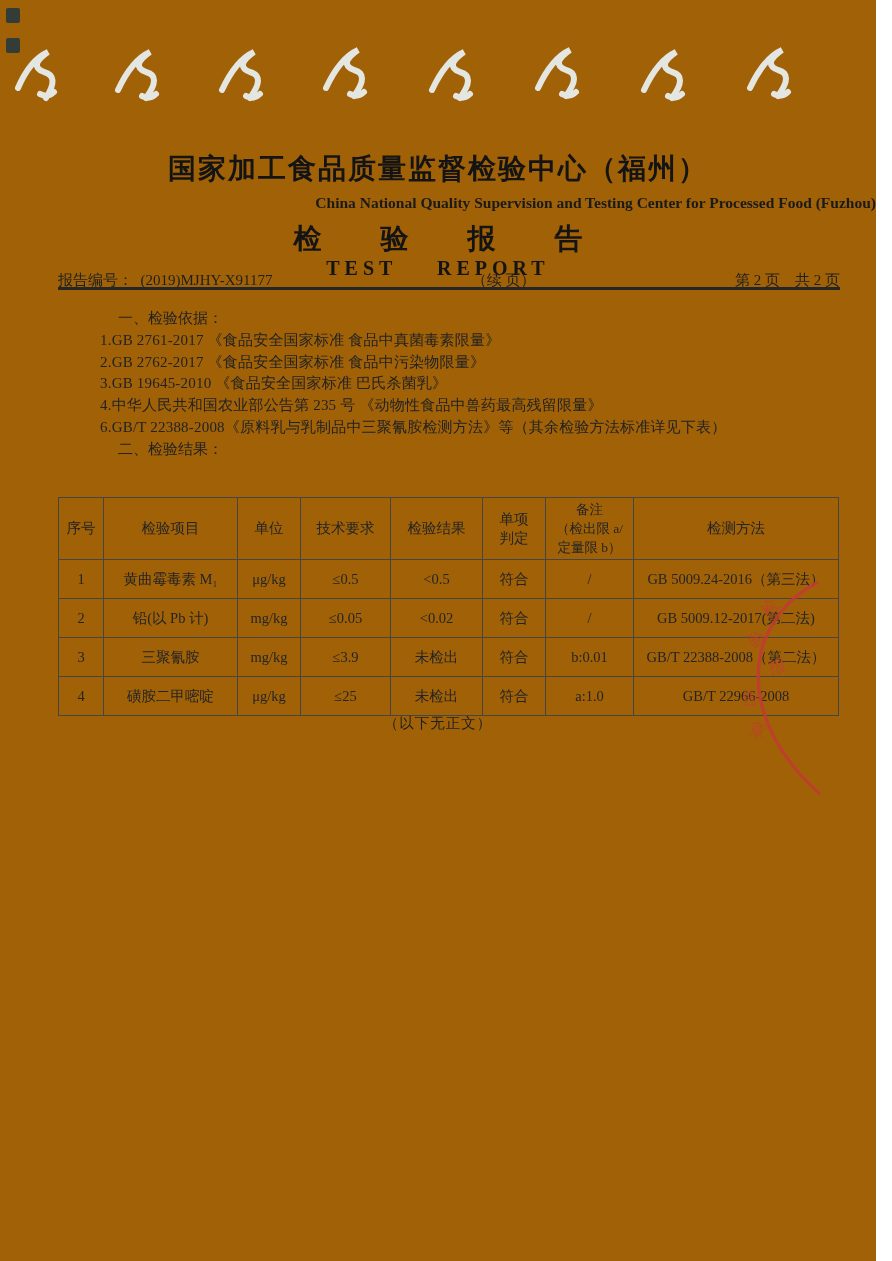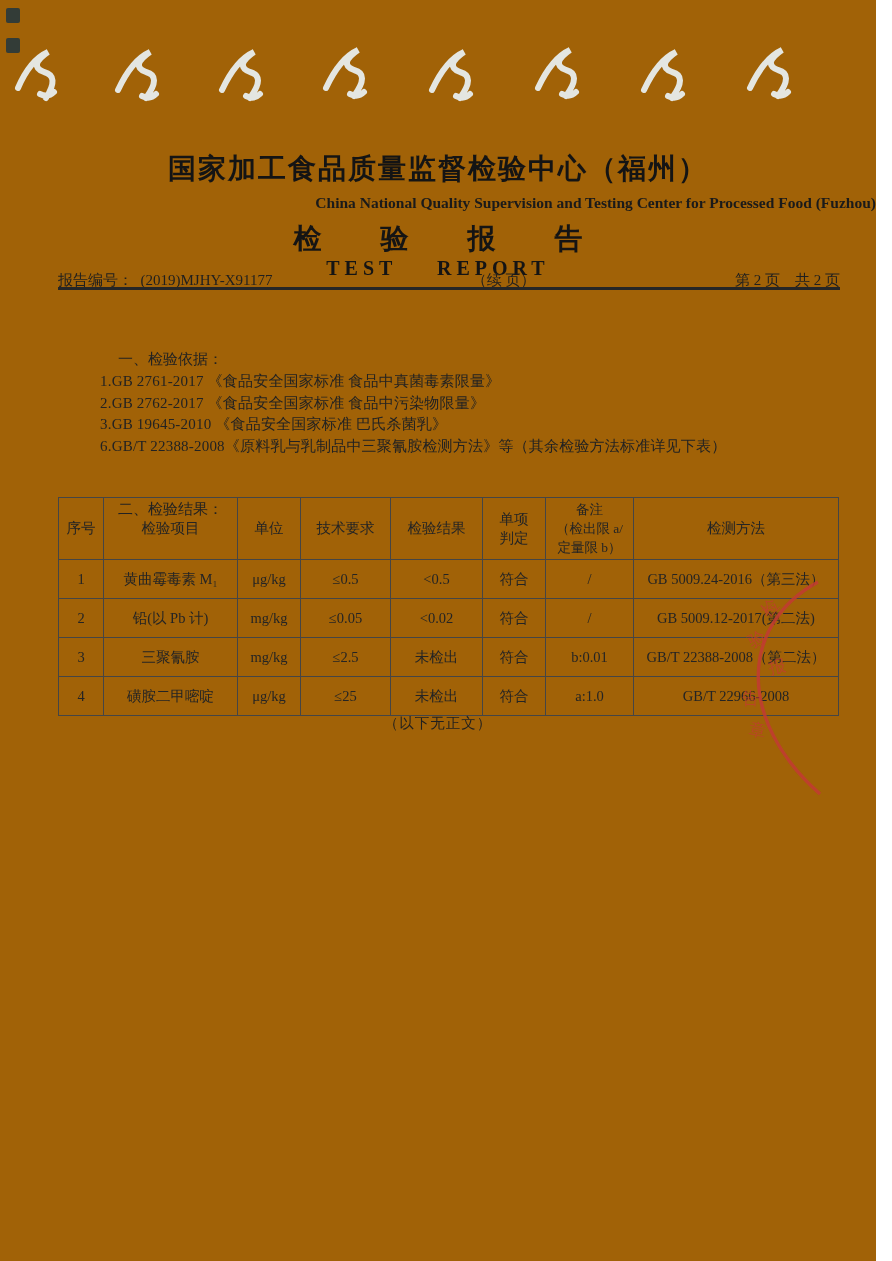--- a/index.html
+++ b/index.html
@@ -11,21 +11,21 @@
   
   .center-name-cn{left:0;right:0;top:150px;text-align:center;font-size:28px;font-weight:bold;letter-spacing:2px;color:#141414;}
   .center-name-en{left:0;right:0;top:194px;text-align:right;font-size:15.5px;font-weight:bold;color:#1a1a1a;}
   .report-title-cn{left:0;right:0;top:220px;text-align:center;font-size:28px;font-weight:bold;letter-spacing:26px;text-indent:26px;color:#141414;}
   .report-title-en{left:0;right:0;top:257px;text-align:center;font-size:20px;font-weight:bold;letter-spacing:5px;white-space:pre;color:#141414;}
   .info-row{left:58px;top:271px;width:782px;display:flex;justify-content:space-between;align-items:baseline;font-size:15px;}
   .info-left{white-space:pre;}
   .header-rule{left:58px;top:287px;width:782px;height:3px;background:#262626;}
   
   .basis{left:100px;top:308px;width:712px;font-size:15px;line-height:21.8px;color:#222;}
-  .basis .heading{text-indent:18px;margin-top:41px;}
+  .basis .heading{text-indent:18px;}
   .basis .item{letter-spacing:0.2px;}
   
   table.results{position:absolute;left:58px;top:497px;width:780px;border-collapse:collapse;table-layout:fixed;
                 font-size:14.5px;color:#242424;}
   table.results td,table.results th{border:1.4px solid #454545;padding:2px 4px;font-weight:normal;
                 vertical-align:middle;text-align:center;overflow:hidden;}
   table.results tr.hdr td{height:54px;line-height:19px;}
   table.results tr.row td{height:34px;}
   td.c-item,td.c-method{text-align:left;padding-left:9px;}
   .remark-hdr{font-size:13.5px;line-height:17px;}
@@ -68,20 +68,21 @@
     <span>（续 页）</span>
     <span>第 2 页　共 2 页</span>
   </div>
   <div class="abs header-rule"></div>
 
   <div class="abs basis">
     <div class="heading">一、检验依据：</div>
     <div class="item">1.GB 2761-2017 《食品安全国家标准 食品中真菌毒素限量》</div>
     <div class="item">2.GB 2762-2017 《食品安全国家标准 食品中污染物限量》</div>
     <div class="item">3.GB 19645-2010 《食品安全国家标准 巴氏杀菌乳》</div>
+    <div class="item">4.中华人民共和国农业部公告第 235 号 《动物性食品中兽药最高残留限量》</div>
     <div class="item">6.GB/T 22388-2008《原料乳与乳制品中三聚氰胺检测方法》等（其余检验方法标准详见下表）</div>
     <div class="heading">二、检验结果：</div>
   </div>
 
   <table class="results">
     <colgroup>
       <col style="width:45px">
         <col style="width:134px">
         <col style="width:63px">
         <col style="width:90px">
@@ -125,21 +126,21 @@
       <td>≤0.05</td>
       <td>&lt;0.02</td>
       <td>符合</td>
       <td>/</td>
       <td class="c-method">GB 5009.12-2017(第二法)</td>
     </tr>
     <tr class="row">
       <td>3</td>
       <td class="c-item">三聚氰胺</td>
       <td>mg/kg</td>
-      <td>≤2.5</td>
+      <td>≤3.9</td>
       <td>未检出</td>
       <td>符合</td>
       <td>b:0.01</td>
       <td class="c-method">GB/T 22388-2008（第二法）</td>
     </tr>
     <tr class="row">
       <td>4</td>
       <td class="c-item">磺胺二甲嘧啶</td>
       <td>μg/kg</td>
       <td>≤25</td>

